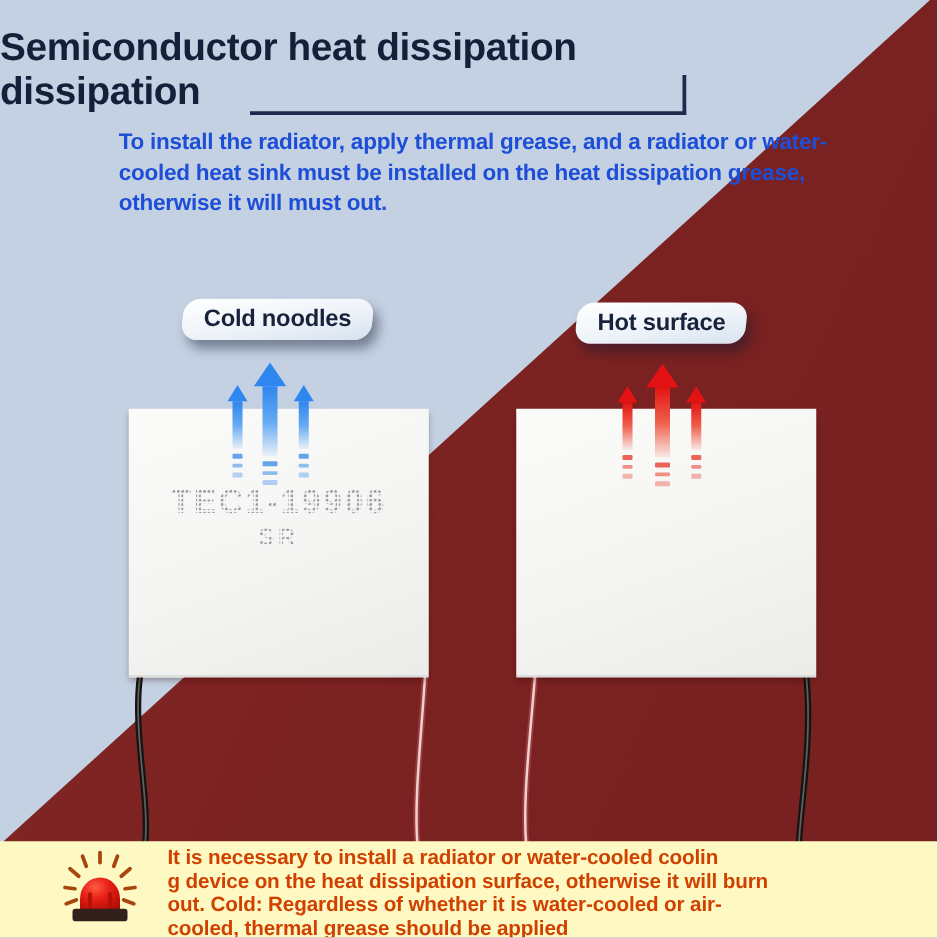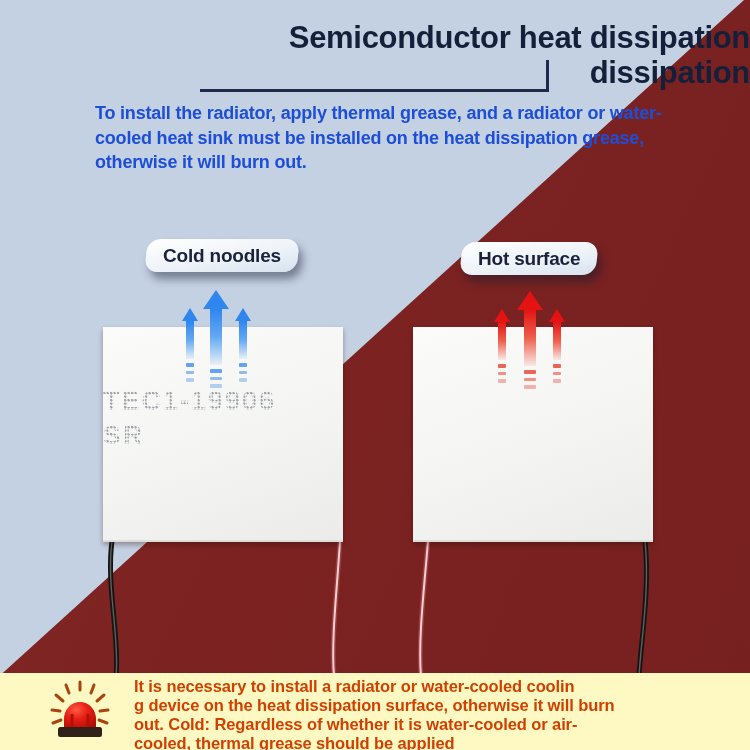--- a/index.html
+++ b/index.html
@@ -10,21 +10,21 @@
   }
   
   .red-zone{
     position:absolute;inset:0;z-index:1;
     background:linear-gradient(115deg,#832726 0%,#7c2322 45%,#76201f 100%);
     clip-path:polygon(744px 0px,750px 0px,750px 750px,-82px 750px);
   }
   
   .title{
     position:absolute;top:20px;left:0;right:0;z-index:3;
-    text-align:right;font-size:31px;line-height:1.14;font-weight:800;
+    text-align:left;font-size:31px;line-height:1.14;font-weight:800;
     color:#141f3a;letter-spacing:-0.3px;
   }
   .title-underline{
     position:absolute;left:200px;top:60px;width:346px;height:29px;z-index:2;
     border-bottom:3px solid #1d2a4b;border-right:3px solid #1d2a4b;
   }
   .intro{
     position:absolute;left:95px;top:101px;z-index:3;
     font-size:18px;line-height:24.5px;font-weight:700;color:#1d4ed8;
     letter-spacing:-0.2px;
@@ -47,25 +47,25 @@
   
   .module{
     position:absolute;width:240px;height:213px;z-index:3;
     background:linear-gradient(160deg,#fbfbfa 0%,#f4f4f2 55%,#ebebe9 100%);
     border-bottom:2px solid #dddddb;
     box-shadow:0 3px 5px rgba(45,10,10,0.35);
   }
   .module-cold{left:103px;top:327px;}
   .module-hot{left:413px;top:327px;}
   .marking{
-    position:absolute;top:58px;left:0;right:0;text-align:left;
+    position:absolute;top:58px;left:0;right:0;text-align:center;
     font-weight:600;color:#c3c6ca;letter-spacing:2px;line-height:1.25;
   }
   .marking .m1{font-size:27px;}
-  .marking .m2{font-size:26px;letter-spacing:3px;}
+  .marking .m2{font-size:19px;letter-spacing:3px;}
   @supports (-webkit-background-clip: text){
     .marking .m1,.marking .m2{
       background-image:radial-gradient(circle at 1.2px 1.2px,#989da5 32%,rgba(152,157,165,0) 40%);
       background-size:3.5px 3.5px;
       -webkit-background-clip:text;background-clip:text;color:transparent;
     }
   }
   
   .arrow{position:absolute;display:flex;flex-direction:column;align-items:center;z-index:4;}
   .arrow .head{width:0;height:0;border-style:solid;}
@@ -115,21 +115,21 @@
 
   <div class="title-underline"></div>
   <div class="title">
     <div>Semiconductor heat dissipation</div>
     <div>dissipation</div>
   </div>
 
   <div class="intro">
     <div>To install the radiator, apply thermal grease, and a radiator or water-</div>
     <div>cooled heat sink must be installed on the heat dissipation grease,</div>
-    <div>otherwise it will burn out.</div>
+    <div>otherwise it will must out.</div>
   </div>
 
   <svg class="wires" width="750" height="750">
     <path d="M112,541 C106,585 120,640 116,676" fill="none" stroke="#141414" stroke-width="5" stroke-linecap="round"></path>
     <path d="M112,541 C106,585 120,640 116,676" fill="none" stroke="#5f5f5f" stroke-width="1.4" stroke-linecap="round"></path>
     <path d="M340,541 C337,590 331,640 334,676" fill="none" stroke="#9e3a42" stroke-width="5" stroke-linecap="round"></path>
     <path d="M340,541 C337,590 331,640 334,676" fill="none" stroke="#ecd3cd" stroke-width="2" stroke-linecap="round"></path>
     <path d="M428,541 C424,590 418,640 421,676" fill="none" stroke="#9e3a42" stroke-width="5" stroke-linecap="round"></path>
     <path d="M428,541 C424,590 418,640 421,676" fill="none" stroke="#ecd3cd" stroke-width="2" stroke-linecap="round"></path>
     <path d="M645,541 C650,590 641,640 639,676" fill="none" stroke="#141414" stroke-width="5" stroke-linecap="round"></path>

